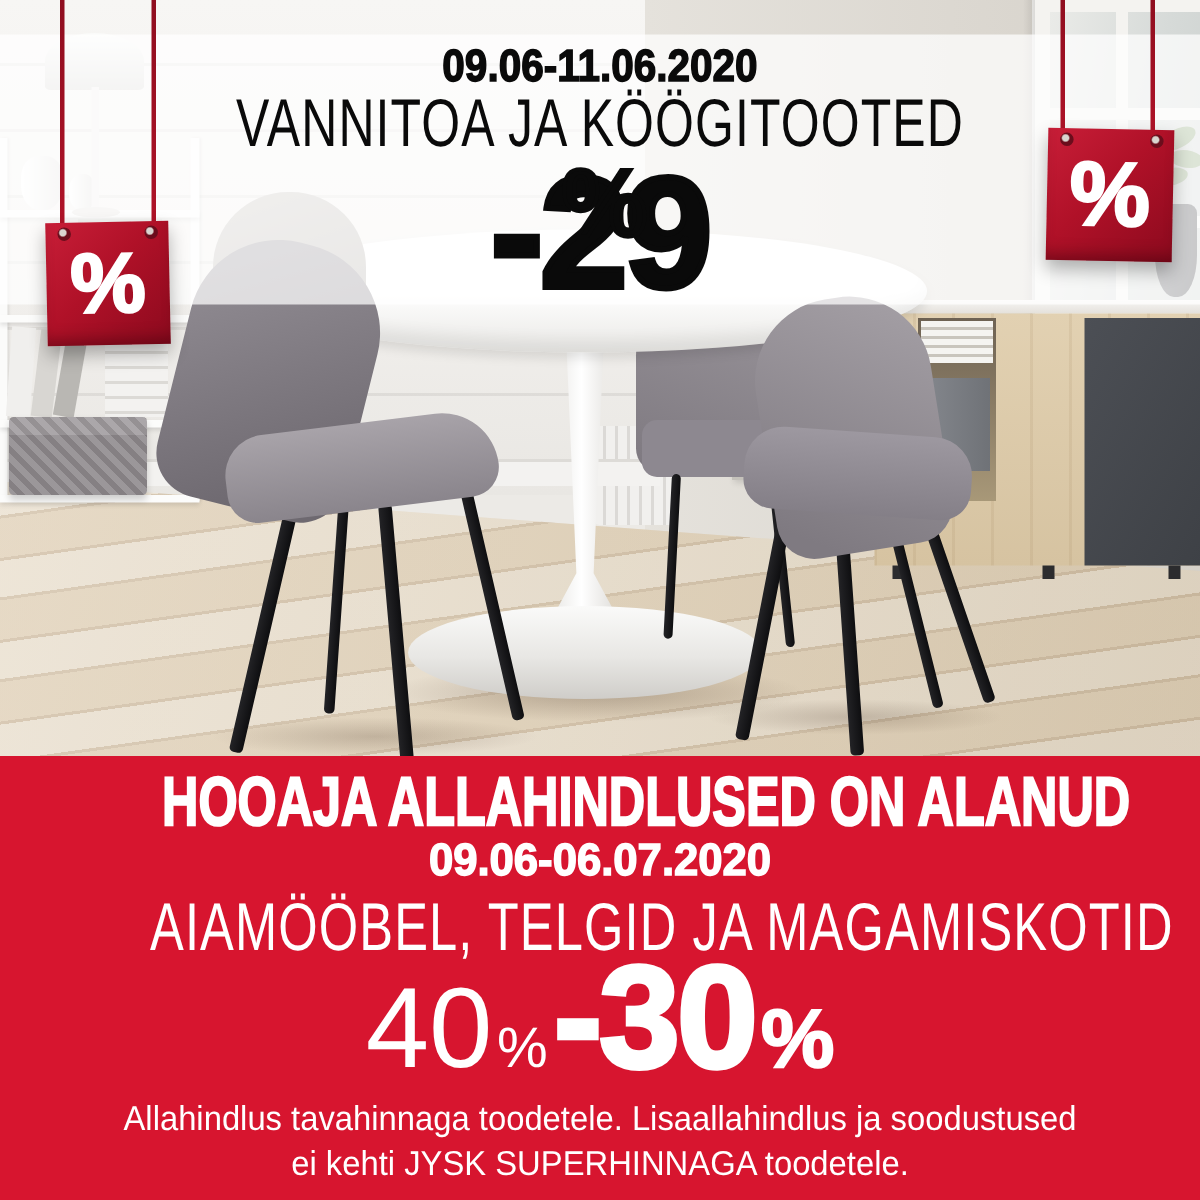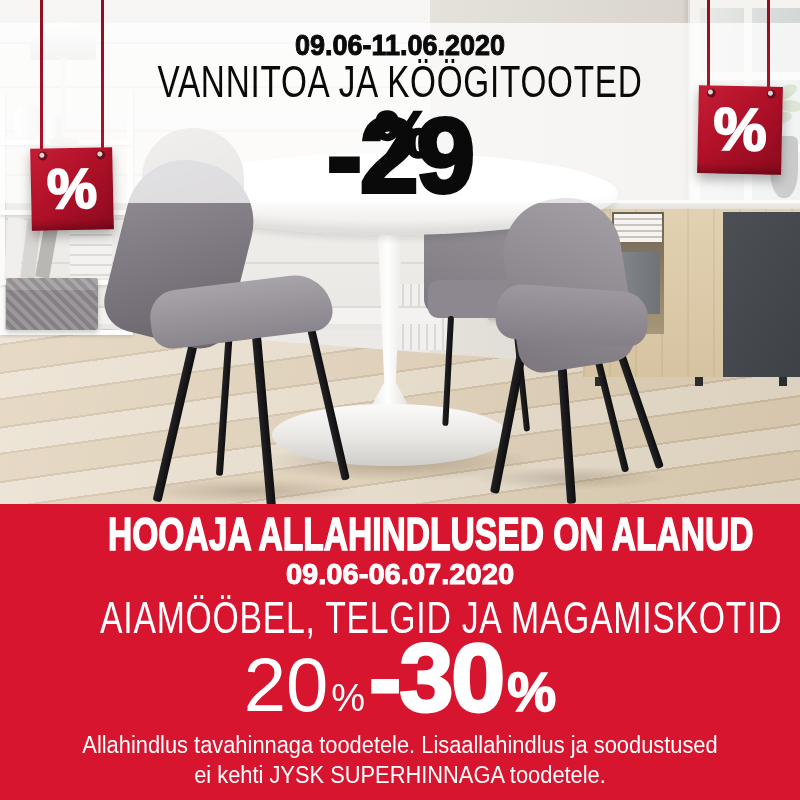--- a/index.html
+++ b/index.html
@@ -272,21 +272,21 @@
       <span class="num">-29</span>
       <span class="sign">%</span>
     </div>
   </div>
 
   <div class="red-section">
     <div class="ovl h2line">HOOAJA ALLAHINDLUSED ON ALANUD</div>
     <div class="ovl date2">09.06-06.07.2020</div>
     <div class="ovl h3line">AIAMÖÖBEL, TELGID JA MAGAMISKOTID</div>
     <div class="ovl disc2">
-      <span class="from">20</span>
+      <span class="from">40</span>
       <span class="from-sign">%</span>
       <span class="to">-30</span>
       <span class="to-sign">%</span>
     </div>
     <div class="ovl disclaimer">
       <div>Allahindlus tavahinnaga toodetele. Lisaallahindlus ja soodustused</div>
       <div>ei kehti JYSK SUPERHINNAGA toodetele.</div>
     </div>
   </div>
 

